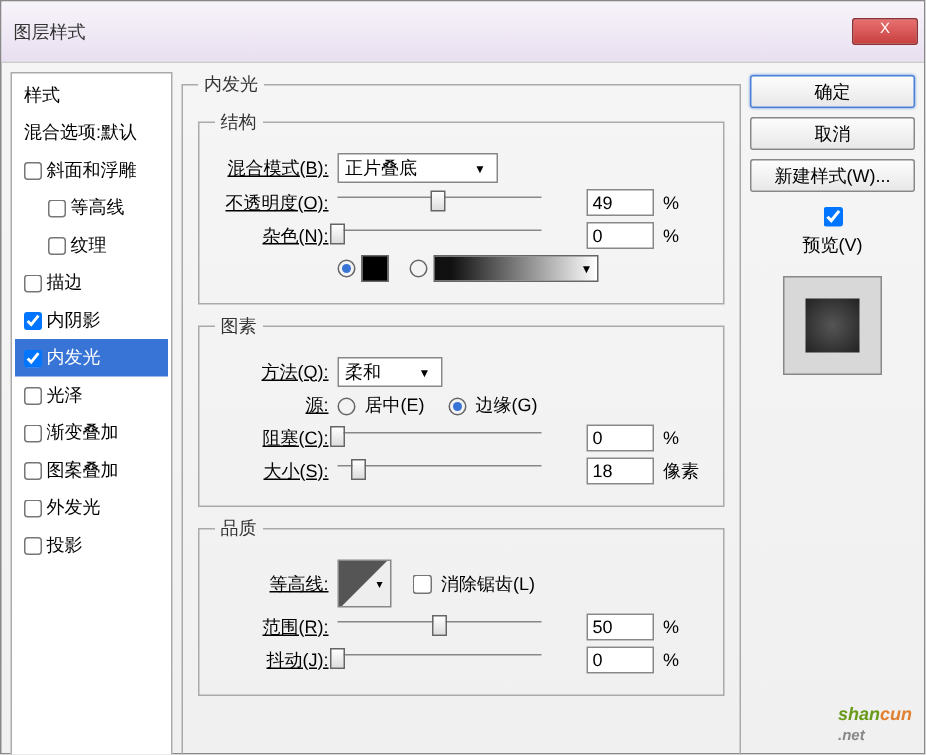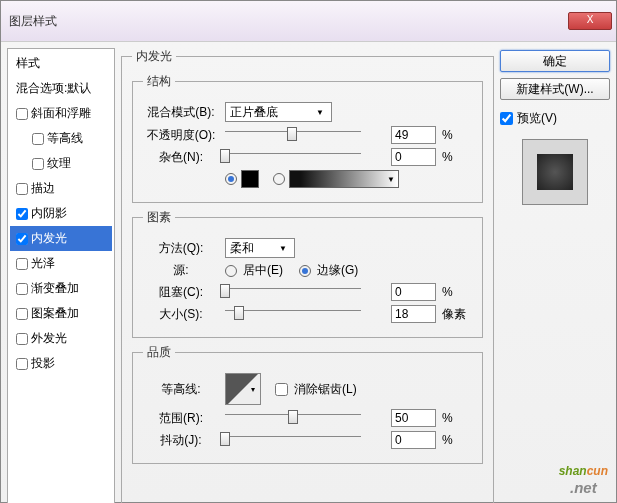--- a/index.html
+++ b/index.html
@@ -13,40 +13,40 @@
 .left-item { padding: 4px 6px; cursor: pointer; display: flex; align-items: center; gap: 3px; }
 .left-item.header { font-weight: normal; }
 .left-item.sub { padding-left: 22px; }
 .left-item.selected { background: #3874d6; color: #fff; }
 .left-item input[type=checkbox] { width: 12px; height: 12px; }
 .mid-panel { flex: 1; display: flex; flex-direction: column; gap: 6px; }
 fieldset { border: 1px solid #aaa; padding: 8px 10px 10px; }
 legend { padding: 0 4px; color: #333; }
 .outer-fieldset { flex: 1; display: flex; flex-direction: column; gap: 6px; }
 .row { display: flex; align-items: center; gap: 6px; margin: 4px 0; }
-.row-label { width: 76px; text-align: center; }
+.row-label { width: 76px; text-align: right; text-decoration: underline; }
 .slider-track { flex: 1; height: 16px; position: relative; display: flex; align-items: center; }
 .slider-line { position: absolute; width: 100%; height: 1px; background: #888; top: 4px; }
 .slider-thumb { position: absolute; width: 10px; height: 14px; background: linear-gradient(#fff,#ddd); border: 1px solid #666; top: 0; transform: translateX(-50%); }
 .num-input { width: 45px; height: 18px; border: 1px solid #888; background: #fff; text-align: left; padding: 0 3px; margin-left: 24px; }
 .unit { width: 30px; }
 .dropdown { height: 20px; border: 1px solid #888; background: #fff; display: inline-flex; align-items: center; padding: 0 4px; gap: 4px; }
 .dropdown-arrow { width: 14px; text-align: center; font-size: 8px; }
 .color-swatch { width: 18px; height: 18px; border: 1px solid #666; display: inline-block; }
 .gradient-preview { width: 110px; height: 18px; border: 1px solid #666; background: linear-gradient(to right, #111 0%, #111 10%, #fff 100%); display: inline-flex; align-items: center; justify-content: flex-end; }
 .radio-row { display: flex; align-items: center; gap: 4px; }
 .radio-dot { width: 12px; height: 12px; border: 1px solid #666; border-radius: 50%; display: inline-flex; align-items: center; justify-content: center; }
 .radio-dot.checked::after { content: ""; width: 6px; height: 6px; background: #3874d6; border-radius: 50%; }
 .contour-preview { width: 36px; height: 32px; border: 1px solid #888; background: linear-gradient(135deg, #555 0%, #555 49%, #eee 51%, #eee 100%); display: inline-flex; align-items: center; justify-content: flex-end; }
 .btn-row { display: flex; justify-content: center; gap: 10px; margin-top: 6px; }
 .btn { height: 22px; padding: 0 14px; background: linear-gradient(#fdfdfd,#e8e8e8); border: 1px solid #888; border-radius: 2px; cursor: pointer; display: inline-flex; align-items: center; }
 .right-panel { width: 110px; display: flex; flex-direction: column; gap: 6px; align-items: stretch; padding-top: 2px; }
 .right-btn { height: 22px; background: linear-gradient(#fdfdfd,#e8e8e8); border: 1px solid #888; border-radius: 2px; cursor: pointer; text-align: center; line-height: 20px; }
 .right-btn.primary { border: 1px solid #4a80d8; box-shadow: 0 0 2px #4a80d8; }
-.preview-check { display: flex; align-items: center; justify-content: flex-start; gap: 4px; margin-top: 4px; }
+.preview-check { display: flex; align-items: center; justify-content: flex-end; gap: 4px; margin-top: 4px; flex-direction: column; }
 .preview-box { width: 66px; height: 66px; background: #d8d8d8; border: 1px solid #888; margin: 6px auto 0; display: flex; align-items: center; justify-content: center; }
 .preview-inner { width: 36px; height: 36px; background: radial-gradient(circle, #555, #222); }
 .watermark { position: absolute; right: 8px; bottom: 6px; color: #6a9a1a; font-size: 16px; font-weight: bold; font-style: italic; }
 .watermark span { color: #e08030; }
 </style>
 </head>
 <body>
 
 <div class="window">
   <div class="titlebar">
@@ -215,27 +215,28 @@
             <input class="num-input" value="0" style="">
             <span class="unit">%</span>
           </div>
         </fieldset>
 
       </fieldset>
     </div>
 
     <div class="right-panel">
       <div class="right-btn primary">确定</div>
+      <div class="right-btn">取消</div>
       <div class="right-btn">新建样式(W)...</div>
       <div class="preview-check">
         <input type="checkbox" checked="" style="">
         <span>预览(V)</span>
       </div>
       <div class="preview-box">
         <div class="preview-inner"></div>
       </div>
     </div>
   </div>
   <div class="watermark">
     <span style="color:#6a9a1a">shan</span><span>cun</span>
-    <div style="font-size:15px;color:#888;text-align:center">.net</div>
+    <div style="font-size:10px;color:#888;text-align:left">.net</div>
   </div>
 </div>
 
 </body></html>

